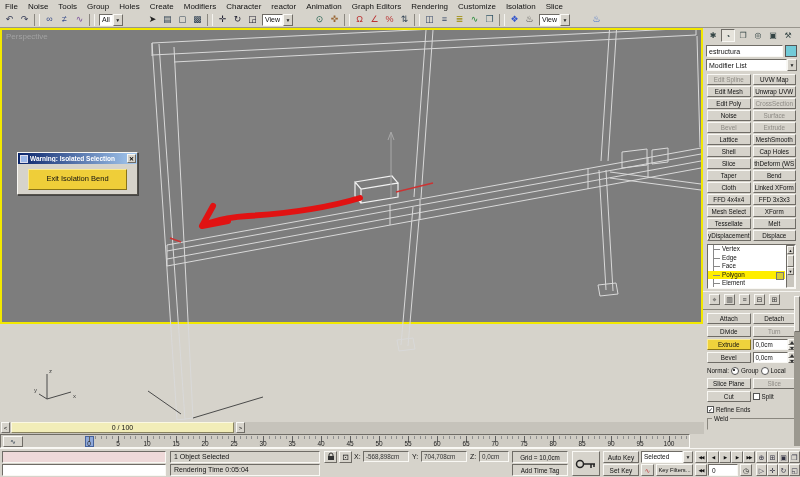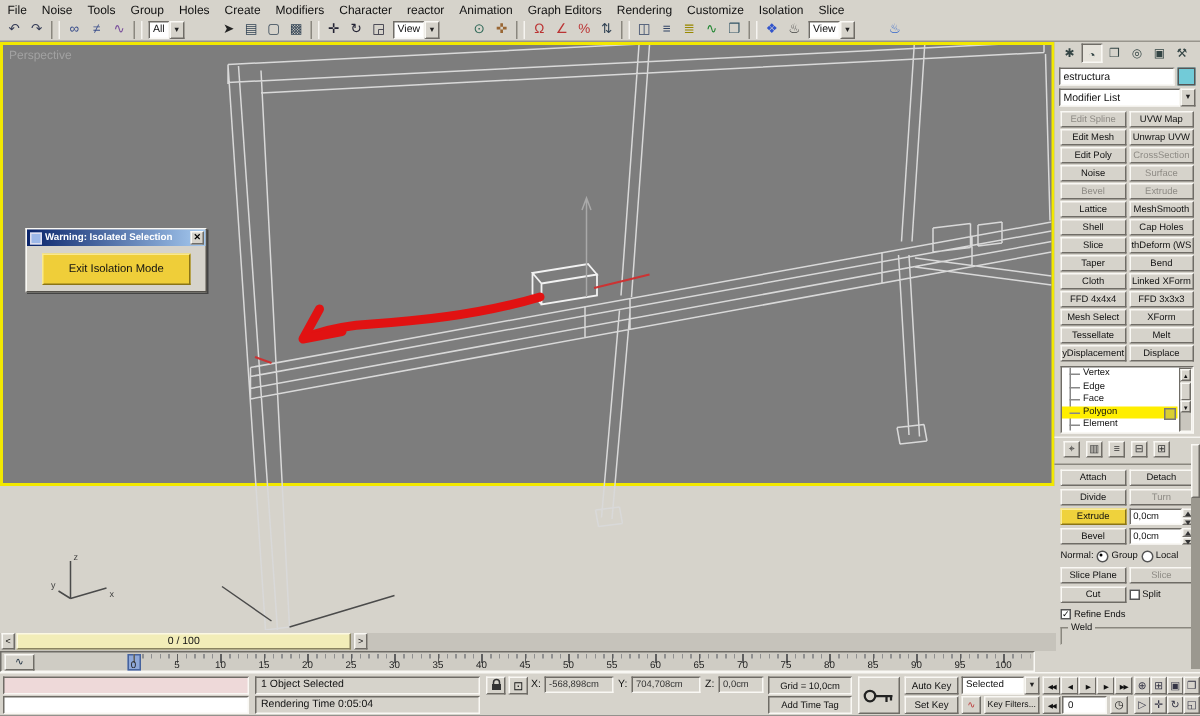--- a/index.html
+++ b/index.html
@@ -214,21 +214,21 @@
     </svg>
     <div class="vp-label">Perspective</div>
   </div>
 
   <div class="dialog">
     <div class="dlg-title">
       <span class="dlg-ico"></span>
       <span class="dlg-title-text">Warning: Isolated Selection</span>
       <span class="dlg-x raised">✕</span>
     </div>
-    <div class="dlg-btn">Exit Isolation Mode</div>
+    <div class="dlg-btn">Exit Isolation Bend</div>
   </div>
 
   <div class="cmdpanel">
     <div class="tabs" id="paneltabs">
         <span class="tab">✱</span>
         <span class="tab active">◔</span>
         <span class="tab">❐</span>
         <span class="tab">◎</span>
         <span class="tab">▣</span>
         <span class="tab">⚒</span>

